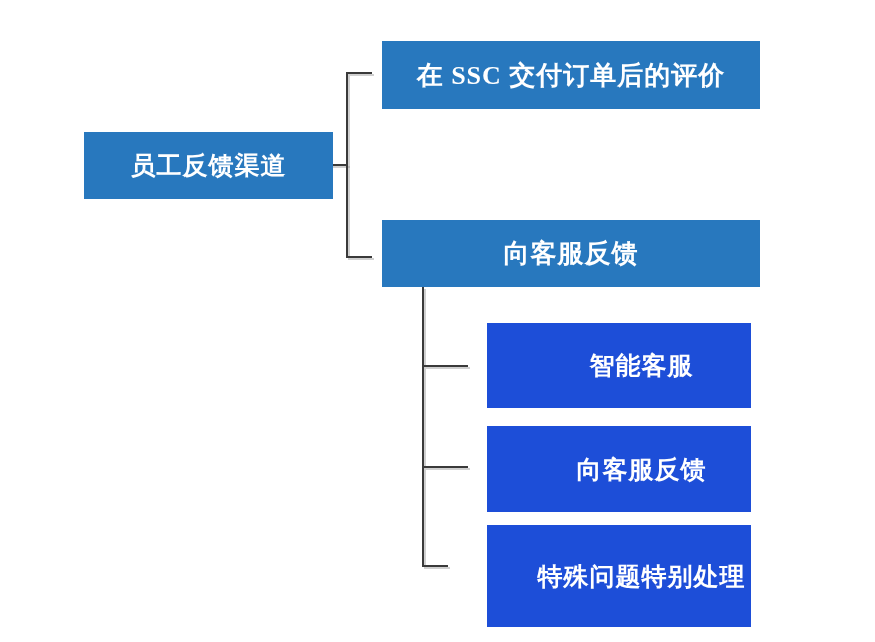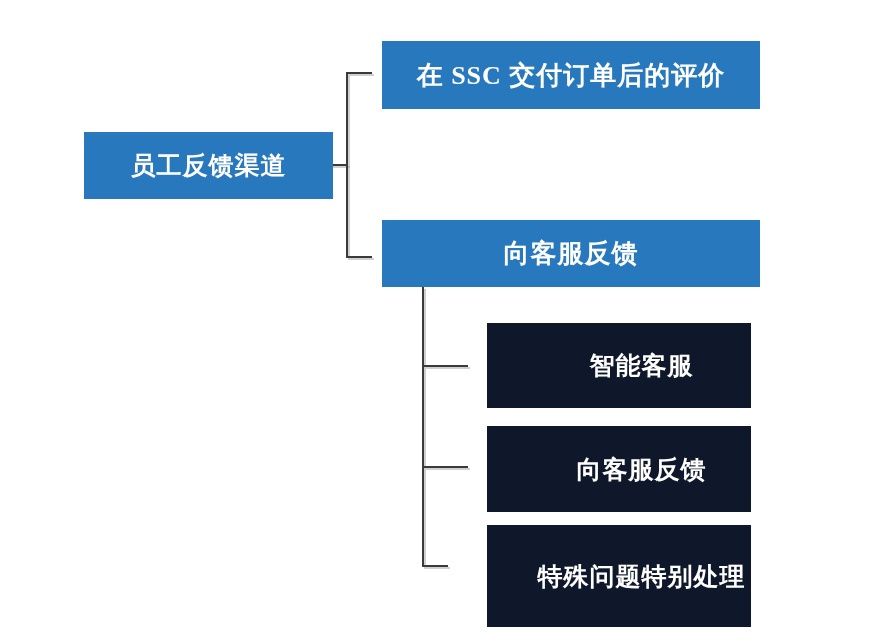--- a/index.html
+++ b/index.html
@@ -21,21 +21,21 @@
     align-items: center;
     justify-content: center;
     color: #ffffff;
     font-weight: bold;
     font-size: 25px;
     letter-spacing: 1px;
     text-align: center;
     box-sizing: border-box;
   }
   .node.blue   { background: #2878be; }
-  .node.orange { background: #0f172a; padding-left: 45px; }
+  .node.orange { background: #1d4ed8; padding-left: 45px; }
 
   
   .n-root { left: 84px;  top: 132px; width: 249px; height: 67px; }
   .n-b1   { left: 382px; top: 41px;  width: 378px; height: 68px; font-size: 26px; }
   .n-b2   { left: 382px; top: 220px; width: 378px; height: 67px; font-size: 26px; }
 
   
   .n-o1   { left: 487px; top: 323px; width: 264px; height: 85px; }
   .n-o2   { left: 487px; top: 426px; width: 264px; height: 86px; }
   .n-o3   { left: 487px; top: 525px; width: 264px; height: 102px; }

